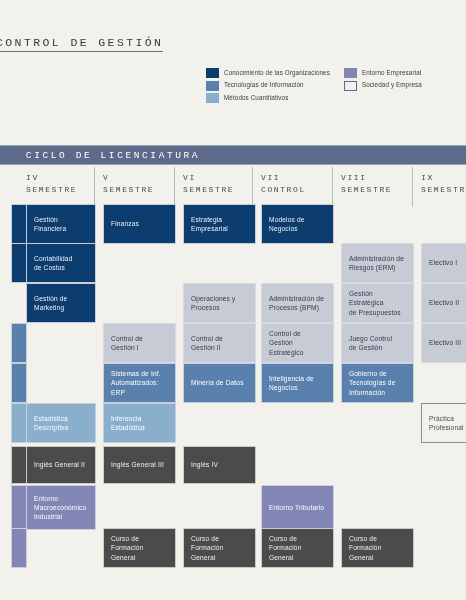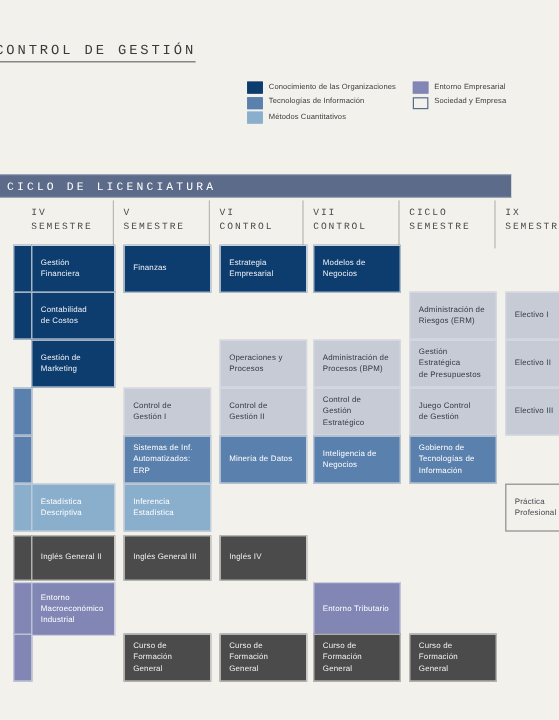--- a/index.html
+++ b/index.html
@@ -60,21 +60,21 @@
     color: #3b3b3b;
     line-height: 1;
     letter-spacing: 0.1px;
   }
 
   
   #cycle-band {
     position: absolute;
     left: 0;
     top: 145px;
-    width: 426px;
+    width: 466px;
     height: 18px;
     background: #5c6b8a;
     border-top: 1px solid #9aa3b5;
     border-bottom: 1px solid #9aa3b5;
     display: flex;
     align-items: center;
     justify-content: center;
   }
   #cycle-band-label {
     font-family: "Liberation Mono", monospace;
@@ -171,24 +171,24 @@
     <div class="col-divider" style="left: 76px;"></div>
     <div class="col-divider" style="left: 156px;"></div>
     <div class="col-divider" style="left: 234px;"></div>
     <div class="col-divider" style="left: 314px;"></div>
     <div class="col-divider" style="left: 394px;"></div>
     <div class="sem-head" style="left: 8px;">IV
 SEMESTRE</div>
     <div class="sem-head" style="left: 85px;">V
 SEMESTRE</div>
     <div class="sem-head" style="left: 165px;">VI
-CONTROL</div>
+SEMESTRE</div>
     <div class="sem-head" style="left: 243px;">VII
 CONTROL</div>
-    <div class="sem-head" style="left: 323px;">CICLO
+    <div class="sem-head" style="left: 323px;">VIII
 SEMESTRE</div>
     <div class="sem-head" style="left: 403px;">IX
 SEMESTRE</div>
     <div class="cell navy" style="left: -7px; width: 11px; top: 41px; height: 40px;"></div>
     <div class="cell navy" style="left: -7px; width: 11px; top: 80px; height: 40px;"></div>
     <div class="cell medblue" style="left: -7px; width: 11px; top: 160px; height: 40px;"></div>
     <div class="cell medblue" style="left: -7px; width: 11px; top: 200px; height: 40px;"></div>
     <div class="cell ltblue" style="left: -7px; width: 11px; top: 240px; height: 40px;"></div>
     <div class="cell dark" style="left: -7px; width: 11px; top: 283px; height: 38px;"></div>
     <div class="cell purple" style="left: -7px; width: 11px; top: 322px; height: 45px;"></div>

